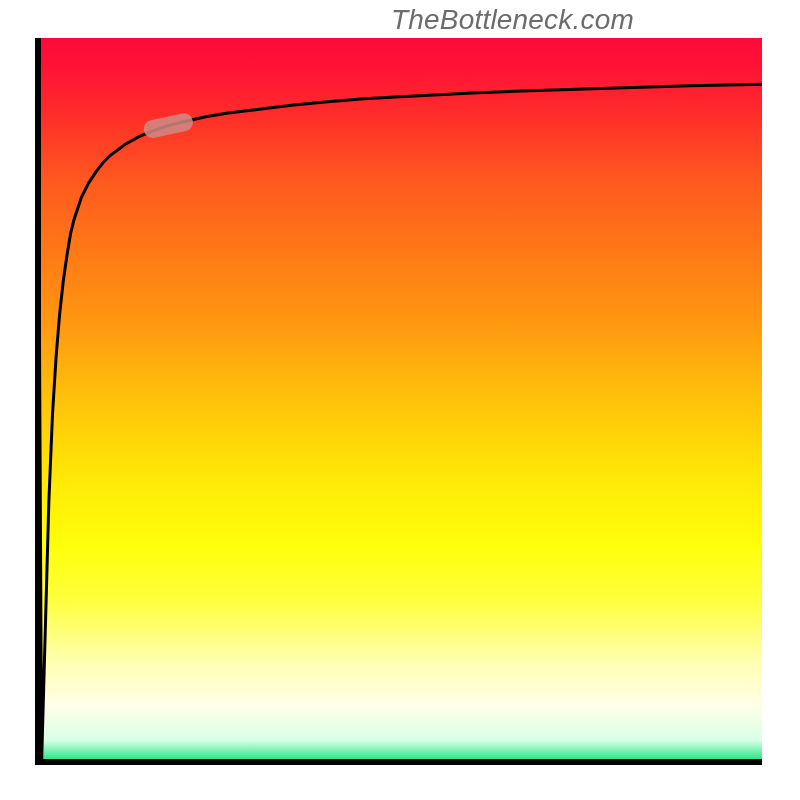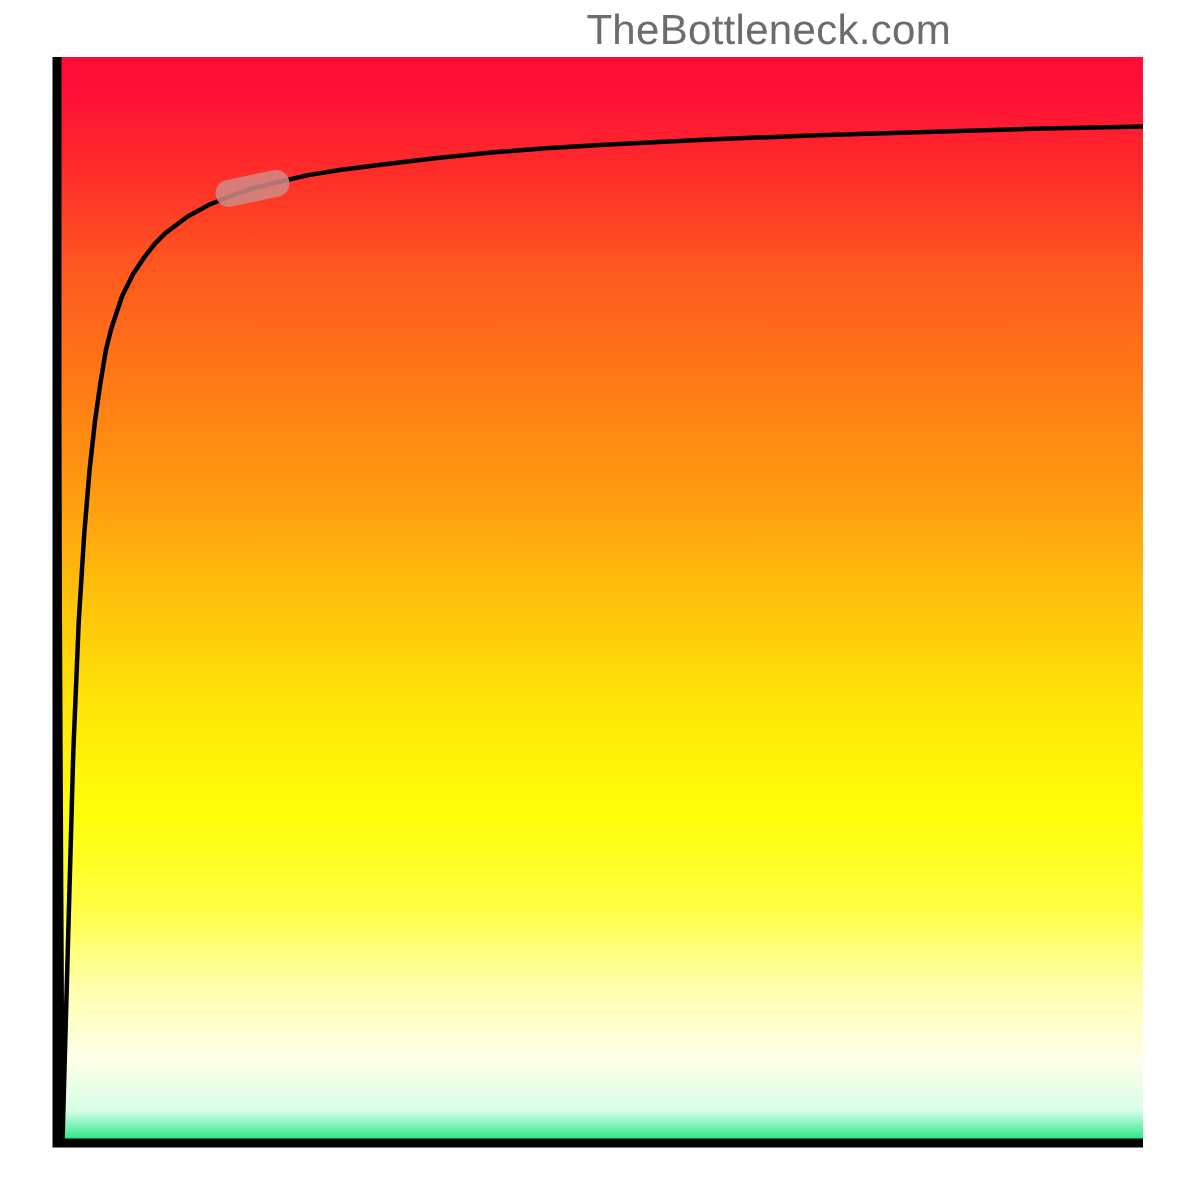--- a/index.html
+++ b/index.html
@@ -7,20 +7,21 @@
     padding: 0;
     width: 800px;
     height: 800px;
     background: #ffffff;
     overflow: hidden;
   }
   .stage {
     position: relative;
     width: 644px;
     height: 800px;
+    font-style: italic;
   }
   .watermark {
     position: absolute;
     top: 4px;
     right: 10px;
     font-family: Arial, Helvetica, sans-serif;
     font-size: 28px;
     color: #6c6c6c;
     letter-spacing: 0.2px;
   }

